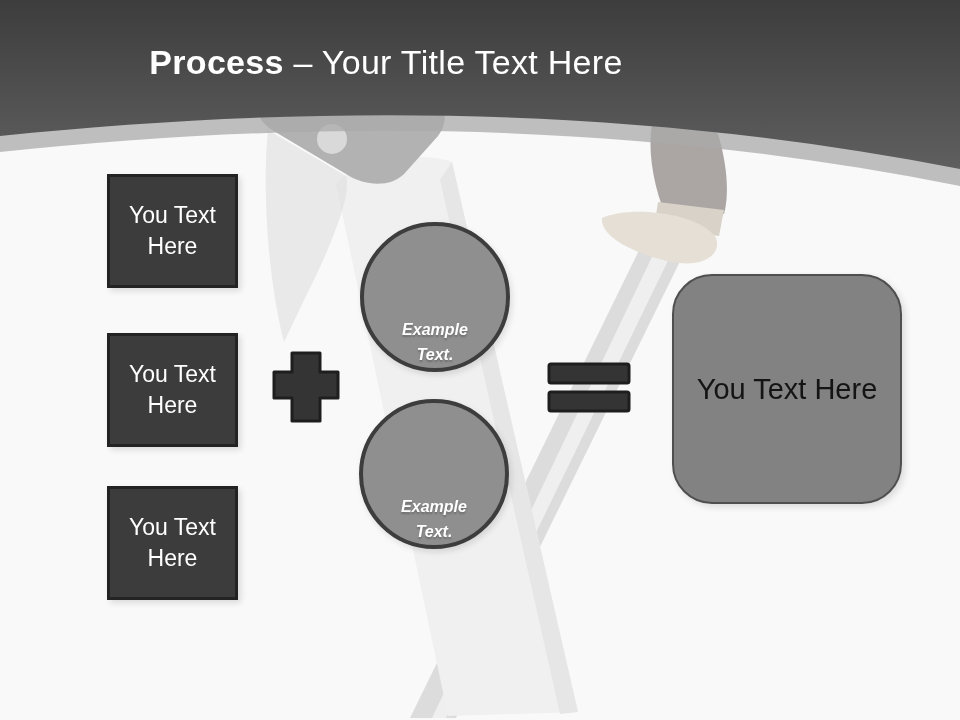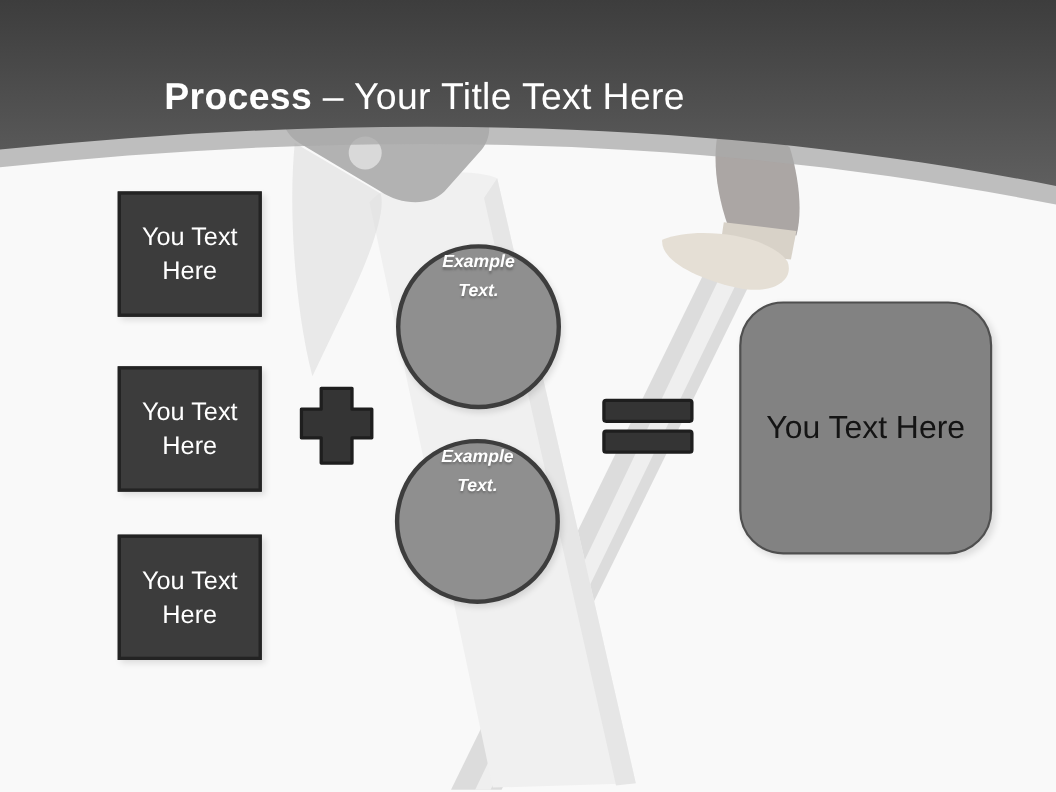--- a/index.html
+++ b/index.html
@@ -9,21 +9,21 @@
     overflow:hidden;
     background:#f9f9f9;
     font-family:"Liberation Sans", sans-serif;
     margin:0 auto;
   }
   .bg-art, .header-svg{position:absolute;left:0;top:0;}
   .bg-art{z-index:1;}
   .header-svg{z-index:2;}
   .slide-title{
     position:absolute;z-index:3;
-    left:0;top:69px;width:772px;
+    left:0;top:43px;width:772px;
     text-align:center;
     color:#ffffff;
     font-size:34px;
     letter-spacing:0.3px;
     white-space:nowrap;
   }
   .t-bold{font-weight:700;}
   .t-rest{font-weight:400;}
   .sq{
     position:absolute;z-index:4;
@@ -40,21 +40,21 @@
   .op{position:absolute;z-index:4;}
   .op-plus{left:272px;top:351px;}
   .op-equals{left:545px;top:360px;}
   .circ{
     position:absolute;z-index:5;
     width:142px;height:142px;
     border-radius:50%;
     background:#8f8f8f;
     border:4px solid #3d3d3d;
     color:#ffffff;
-    display:flex;align-items:flex-start;justify-content:center;
+    display:flex;align-items:flex-end;justify-content:center;
     text-align:center;
     font-size:16px;font-weight:700;font-style:italic;
     line-height:1.6;
     padding:0;
     text-shadow:0 2px 2px rgba(0,0,0,0.25);
     box-shadow:2px 3px 6px rgba(0,0,0,0.12);
   }
   .circ span{display:block;width:92px;}
   .circ-1{left:360px;top:222px;}
   .circ-2{left:359px;top:399px;}

